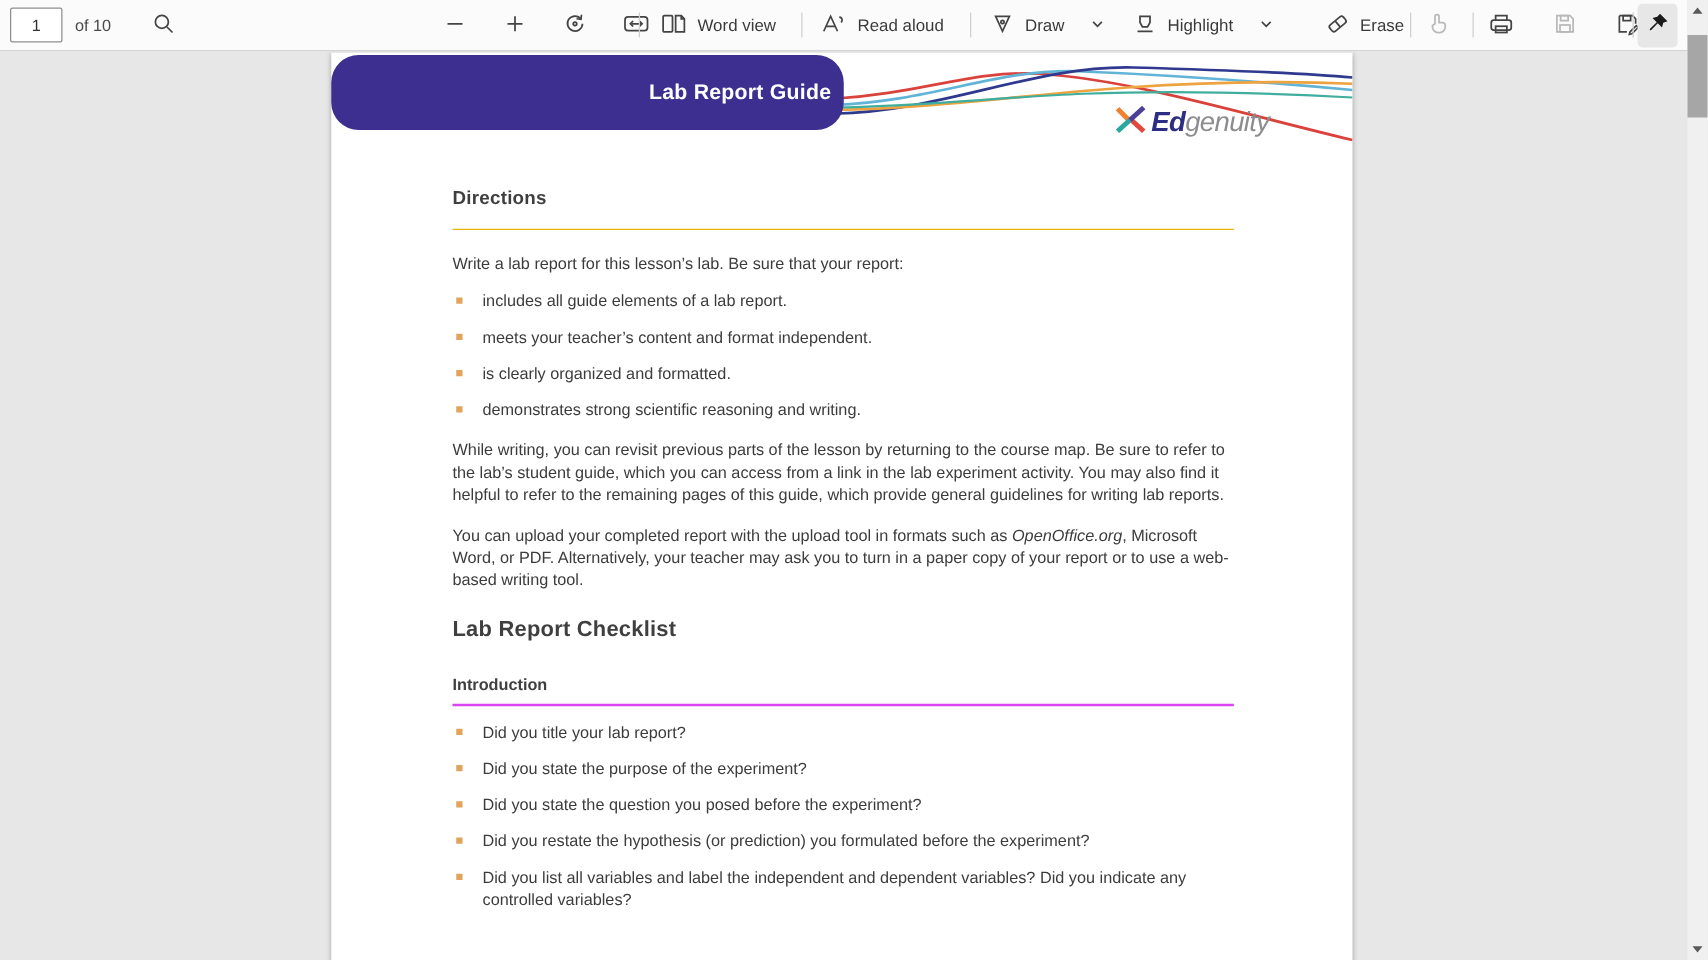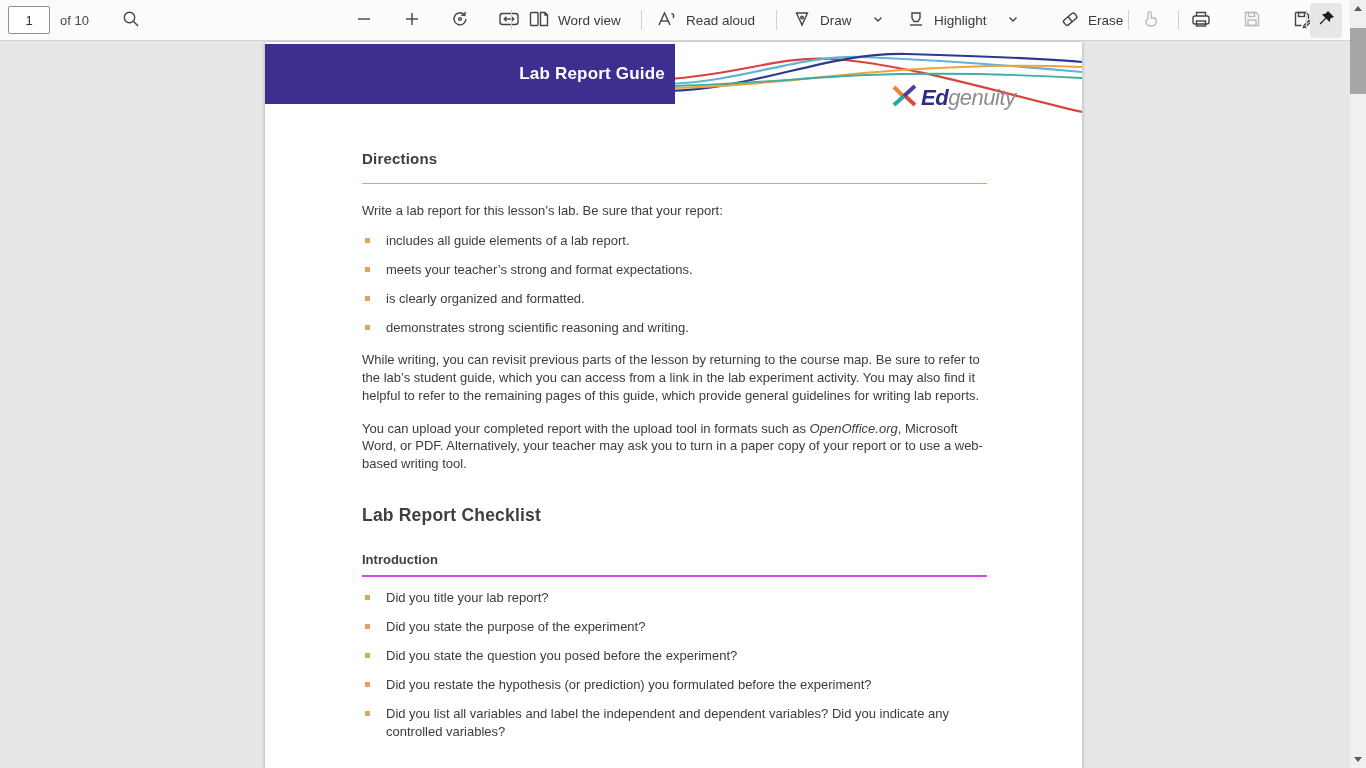--- a/index.html
+++ b/index.html
@@ -25,36 +25,36 @@
   .scrollbar{position:absolute;right:0;top:0;width:16px;height:768px;background:#f0f0f0;z-index:30;}
   .sb-btn{position:absolute;left:0;width:16px;height:17px;display:flex;align-items:center;justify-content:center;}
   .tri-up{width:0;height:0;border-left:4px solid transparent;border-right:4px solid transparent;border-bottom:5px solid #5a5a5a;}
   .tri-down{width:0;height:0;border-left:4px solid transparent;border-right:4px solid transparent;border-top:5px solid #5a5a5a;}
   .sb-thumb{position:absolute;left:0;top:28px;width:16px;height:66px;background:#a6a6a6;}
   
   .viewer{position:absolute;left:0;top:41px;width:1350px;height:727px;background:#e7e7e7;overflow:hidden;}
   .page{position:absolute;left:265px;top:1px;width:817px;height:900px;background:#fff;
     box-shadow:0 0 4px rgba(0,0,0,.28);}
   .banner{position:absolute;left:0;top:2px;width:410px;height:60px;background:#3d2f8f;
-    display:flex;align-items:center;justify-content:flex-end;z-index:3;}
+    display:flex;align-items:center;justify-content:flex-end;z-index:3;border-radius:22px;}
   .banner-title{color:#fff;font-size:17px;font-weight:bold;padding-right:10px;letter-spacing:.2px;}
   .waves{position:absolute;left:402px;top:6px;width:415px;height:80px;z-index:2;}
   .logo{position:absolute;left:626px;top:40px;display:flex;align-items:center;z-index:4;font-style:italic;}
   .logo-text{font-size:22px;letter-spacing:-.5px;margin-left:3px;}
   .logo-ed{color:#2c2e83;font-weight:bold;}
   .logo-genuity{color:#8d8d90;font-weight:500;}
   
   .content{position:absolute;left:97px;top:108px;width:625px;color:#3c3c3c;}
   .h-directions{font-size:15px;font-weight:bold;color:#3f3f3f;letter-spacing:.2px;
     border-bottom:1px solid #eab308;padding-bottom:16px;margin:0 0 18px 0;}
   .para{font-size:13px;line-height:17.8px;margin:14px 0 0 0;}
   ul.sq{list-style:none;margin:12px 0 0 0;padding:0;}
   ul.sq li{position:relative;padding-left:24px;font-size:13px;line-height:17.5px;margin-top:11.5px;}
   ul.sq li::before{content:"";position:absolute;left:3px;top:6px;width:5px;height:5px;background:#e2a35b;}
-  .h-checklist{font-size:17.5px;font-weight:bold;color:#3f3f3f;margin:32px 0 0 0;letter-spacing:.2px;}
+  .h-checklist{font-size:17.5px;font-weight:bold;color:#3f3f3f;margin:20px 0 0 0;letter-spacing:.2px;}
   .h-intro{font-size:13px;font-weight:bold;color:#3f3f3f;border-bottom:2px solid #d946ef;
     padding-bottom:8px;margin:26px 0 0 0;}
   em.oo{font-style:italic;}
 </style>
 </head>
 <body>
 
 <div class="toolbar tb-icons">
   <div class="tb-left">
     <input class="page-box" value="1" style="">
@@ -299,21 +299,21 @@
     </div>
 
     <div class="content">
 
       <h2 class="h-directions">Directions</h2>
 
       <p class="para">Write a lab report for this lesson’s lab. Be sure that your report:</p>
 
       <ul class="sq">
         <li>includes all guide elements of a lab report.</li>
-        <li>meets your teacher’s strong and format expectations.</li>
+        <li>meets your teacher’s content and format independent.</li>
         <li>is clearly organized and formatted.</li>
         <li>demonstrates strong scientific reasoning and writing.</li>
       </ul>
 
       <p class="para" style="margin-top:15px;">While writing, you can revisit previous parts of the lesson by returning to the course map. Be sure to refer to the lab’s student guide, which you can access from a link in the lab experiment activity. You may also find it helpful to refer to the remaining pages of this guide, which provide general guidelines for writing lab reports.</p>
 
       <p class="para" style="margin-top:15px;"><span>You can upload your completed report with the upload tool in formats such as </span><em class="oo">OpenOffice.org</em><span>, Microsoft Word, or PDF. Alternatively, your teacher may ask you to turn in a paper copy of your report or to use a web-based writing tool.</span></p>
 
       <h1 class="h-checklist">Lab Report Checklist</h1>
 

